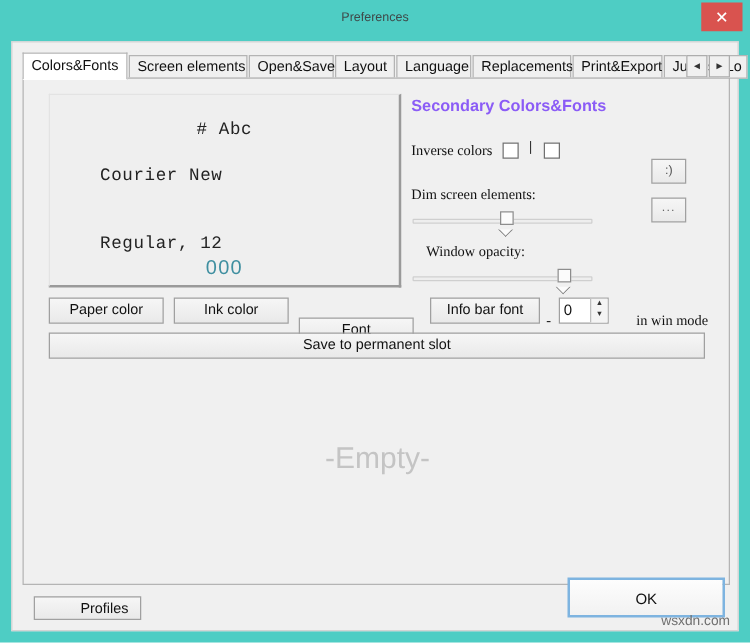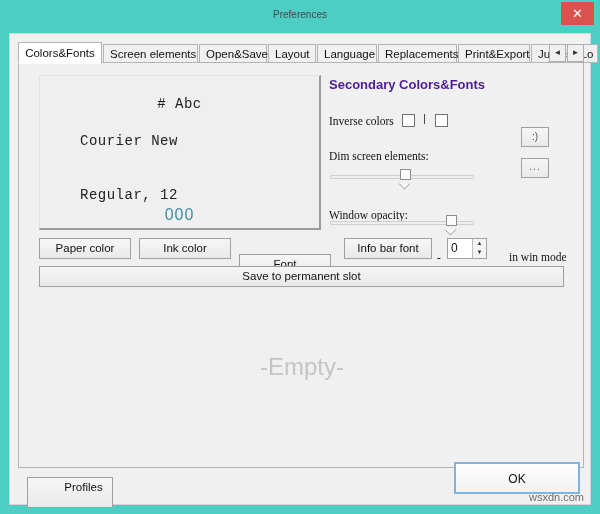--- a/index.html
+++ b/index.html
@@ -164,33 +164,33 @@
   .pv-style { top: 75px;  font-size: 14px; text-align: left; left: 40px; width: auto; margin-top: 36px; }
   .pv-num   { top: 130px; font-size: 16px; color: #3f8fa0; font-family: "Liberation Sans", sans-serif; letter-spacing: 1px; }
 
   
   .sec-title {
     position: absolute;
     left: 310px;
     top: 14px;
     font-size: 13px;
     font-weight: bold;
-    color: #4c1d95;
+    color: #8b5cf6;
     font-family: "Liberation Sans", sans-serif;
   }
   .lbl {
     position: absolute;
     font-size: 11.5px;
     color: #111111;
     font-family: Liberation Serif, serif;
     white-space: nowrap;
   }
   .lbl-inverse { left: 310px; top: 52px; }
   .lbl-dim     { left: 310px; top: 87px; }
-  .lbl-opacity { left: 310px; top: 133px; margin-top: 13px; }
+  .lbl-opacity { left: 322px; top: 133px; }
   .lbl-winmode { left: 490px; top: 188px; }
   .lbl-dash    { left: 418px; top: 188px; }
 
   .cbox {
     position: absolute;
     width: 13px;
     height: 13px;
     box-sizing: border-box;
     background: #ffffff;
     border: 1px solid #707070;
@@ -344,21 +344,21 @@
     font-family: "Liberation Sans", sans-serif;
     user-select: none;
   }
 
   
   .btn-profiles {
     position: absolute;
     left: 17px;
     top: 443px;
     width: 86px;
-    height: 31px;
+    height: 19px;
     line-height: 19px;
     padding-left: 27px;
   }
   .btn-ok {
     position: absolute;
     left: 444px;
     top: 428px;
     width: 126px;
     height: 32px;
     line-height: 30px;

